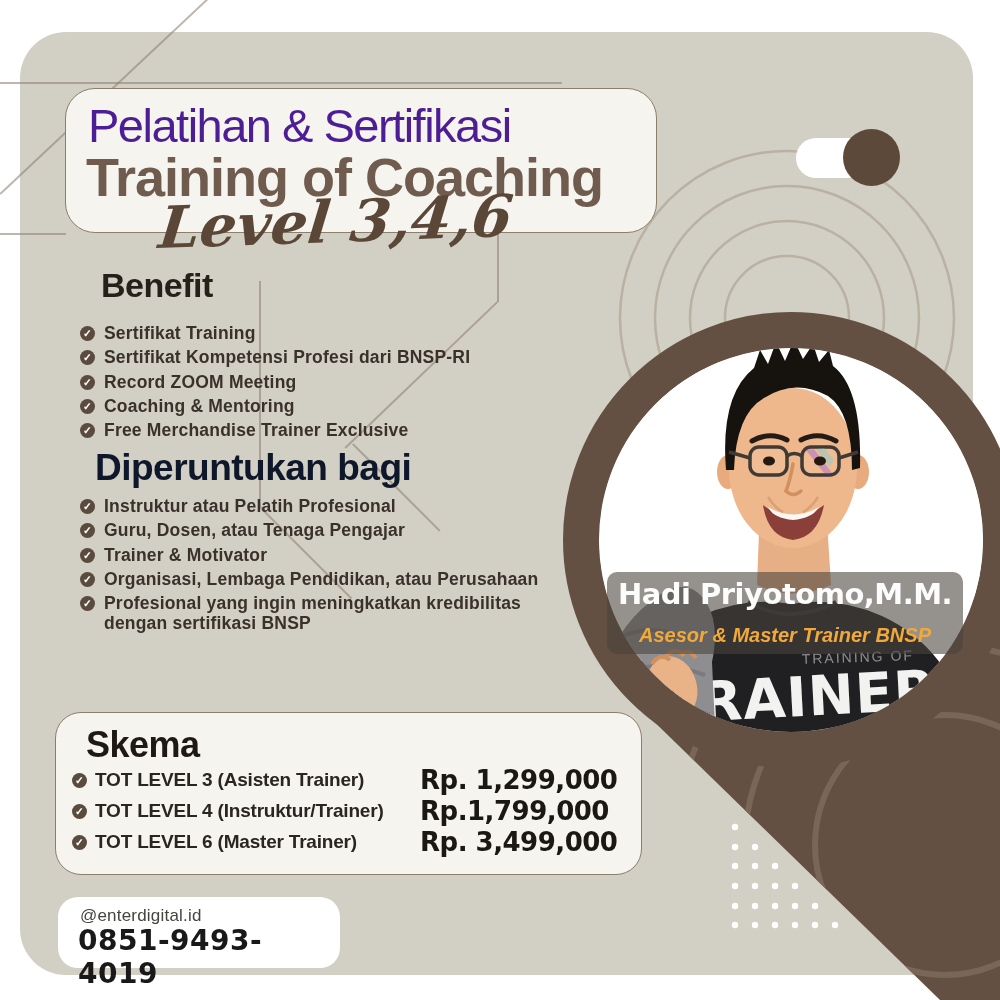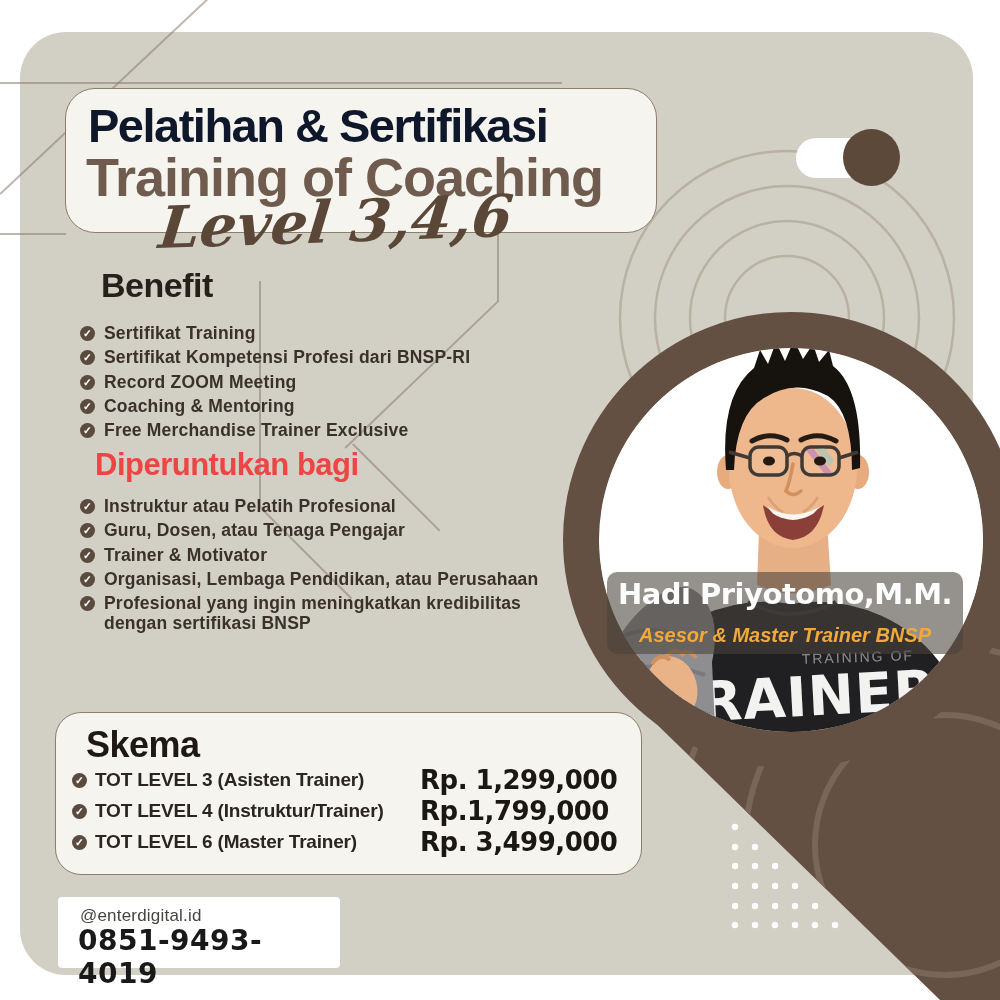--- a/index.html
+++ b/index.html
@@ -7,57 +7,57 @@
           font-family:"Liberation Sans",sans-serif;}
   .card{position:absolute;left:20px;top:32px;width:953px;height:943px;background:#d2cfc5;
         border-radius:46px;z-index:1;}
   
   .dline{position:absolute;background:#8a7c6b;opacity:.55;z-index:2;transform-origin:left center;}
   
   .decor{position:absolute;left:0;top:0;z-index:3;}
   
   .title-panel{position:absolute;left:65px;top:88px;width:590px;height:143px;background:#f6f4ef;
                border:1.5px solid #8d7d6b;border-radius:30px;z-index:4;}
-  .t1{position:absolute;left:88px;top:98px;font-size:47px;font-weight:bold;letter-spacing:-1.5px;
-      color:#0f172a;z-index:5;white-space:nowrap;}
+  .t1{position:absolute;left:88px;top:98px;font-size:47px;font-weight:normal;letter-spacing:-1.5px;
+      color:#4c1d95;z-index:5;white-space:nowrap;}
   .t2{position:absolute;left:86px;top:146px;font-size:54px;font-weight:bold;letter-spacing:-1px;
       color:#6f5c4e;z-index:5;white-space:nowrap;}
   .t3{position:absolute;left:160px;top:188px;width:350px;text-align:center;
       font-family:"DejaVu Serif",serif;font-style:italic;font-weight:bold;font-size:58px;
       color:#5a4737;transform:skewX(-8deg) rotate(-2deg);z-index:5;white-space:nowrap;}
   
   .toggle-pill{position:absolute;left:796px;top:138px;width:74px;height:40px;border-radius:20px;
                background:#ffffff;z-index:4;}
   .toggle-knob{position:absolute;left:843px;top:129px;width:57px;height:57px;border-radius:50%;
                background:#5d4939;z-index:5;}
   
   .h-benefit{position:absolute;left:101px;top:266px;font-size:34px;font-weight:bold;
              letter-spacing:-.5px;color:#26201b;z-index:5;}
-  .h-aud{position:absolute;left:95px;top:447px;font-size:31px;font-weight:bold;
-         letter-spacing:-.5px;color:#ef4444;z-index:5;}
+  .h-aud{position:absolute;left:95px;top:447px;font-size:37px;font-weight:bold;
+         letter-spacing:-.5px;color:#0f172a;z-index:5;}
   .list{position:absolute;z-index:5;}
   .list-benefit{left:80px;top:324px;width:480px;}
   .list-aud{left:80px;top:497px;width:472px;}
   .li{display:flex;gap:9px;align-items:flex-start;margin-bottom:4.5px;
       font-size:17.5px;line-height:19.8px;font-weight:bold;color:#39312a;letter-spacing:.2px;}
   .chk{flex:0 0 15px;width:15px;height:15px;margin-top:2px;background:#5b4a3e;border-radius:50%;
        color:#fff;font-size:10.5px;line-height:15px;text-align:center;font-weight:bold;}
   
   .skema-panel{position:absolute;left:55px;top:712px;width:585px;height:161px;background:#f6f4ef;
                border:1.5px solid #8d7d6b;border-radius:26px;z-index:4;}
   .h-skema{position:absolute;left:86px;top:724px;font-size:36px;font-weight:bold;
            letter-spacing:-.5px;color:#1e1914;z-index:5;text-align:right;}
   .srow{position:absolute;left:72px;width:550px;display:flex;align-items:center;gap:8px;z-index:5;}
   .srow .chk{margin-top:0;}
   .slabel{width:317px;font-size:19px;font-weight:bold;color:#2b2520;letter-spacing:-.2px;}
   .sprice{font-family:"DejaVu Sans",sans-serif;font-size:26px;font-weight:bold;color:#1b1713;
           letter-spacing:-.5px;white-space:nowrap;}
   
   .contact{position:absolute;left:58px;top:897px;width:282px;height:71px;background:#ffffff;
-           border-radius:4px;z-index:5;padding:0;box-sizing:border-box;}
+           border-radius:20px;z-index:5;padding:0;box-sizing:border-box;}
   .handle{position:absolute;left:22px;top:9px;font-size:17px;color:#444440;letter-spacing:.2px;}
   .phone{position:absolute;left:20px;top:27px;font-family:"DejaVu Sans",sans-serif;font-size:28px;
          font-weight:bold;color:#191919;letter-spacing:.5px;}
   
   .band{position:absolute;left:607px;top:572px;width:356px;height:82px;border-radius:10px;
         background:rgba(73,67,60,.58);z-index:6;text-align:center;}
   .tname{margin-top:5px;font-family:"DejaVu Sans",sans-serif;font-size:29px;font-weight:bold;
          color:#fcfcfc;letter-spacing:-.5px;white-space:nowrap;}
   .trole{font-size:20px;font-weight:bold;font-style:italic;color:#f1a93c;margin-top:13px;white-space:nowrap;}
 </style>

